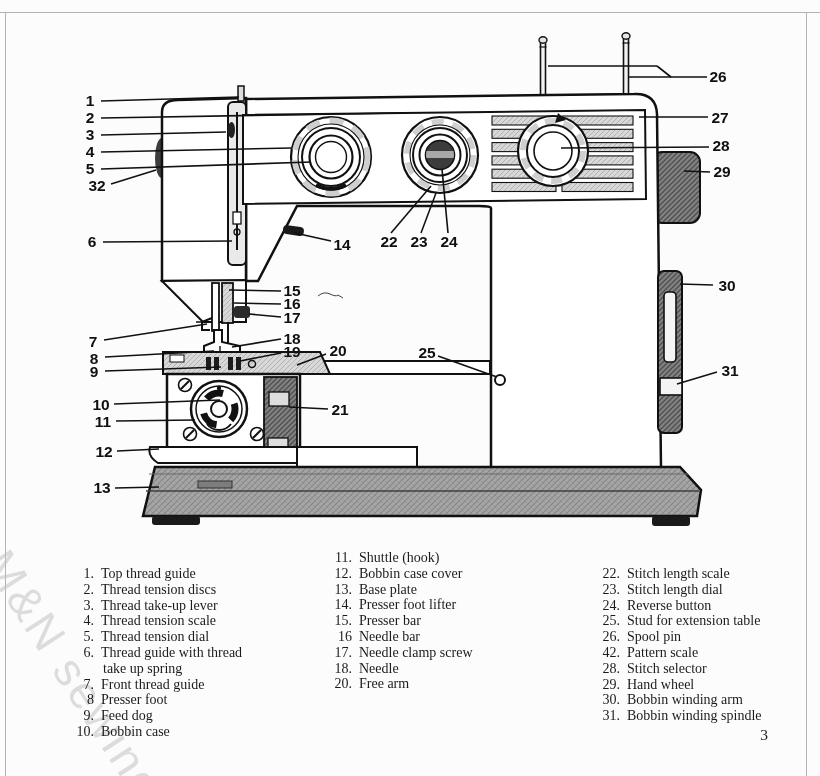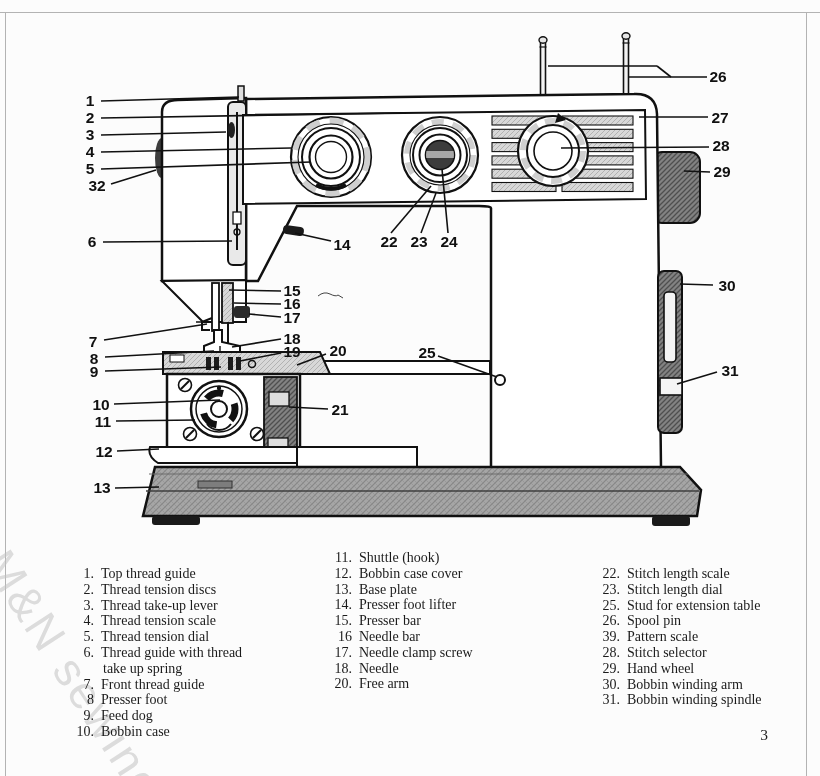--- a/index.html
+++ b/index.html
@@ -358,29 +358,33 @@
     <div class="legend-col" style="left: 596px; top: 559px; margin-top: 7px;">
       <div class="li">
         <span class="num">22.</span>
         <span class="txt">Stitch length scale</span>
       </div>
       <div class="li">
         <span class="num">23.</span>
         <span class="txt">Stitch length dial</span>
       </div>
       <div class="li">
+        <span class="num">24.</span>
+        <span class="txt">Reverse button</span>
+      </div>
+      <div class="li">
         <span class="num">25.</span>
         <span class="txt">Stud for extension table</span>
       </div>
       <div class="li">
         <span class="num">26.</span>
         <span class="txt">Spool pin</span>
       </div>
       <div class="li">
-        <span class="num">39.</span>
+        <span class="num">42.</span>
         <span class="txt">Pattern scale</span>
       </div>
       <div class="li">
         <span class="num">28.</span>
         <span class="txt">Stitch selector</span>
       </div>
       <div class="li">
         <span class="num">29.</span>
         <span class="txt">Hand wheel</span>
       </div>

